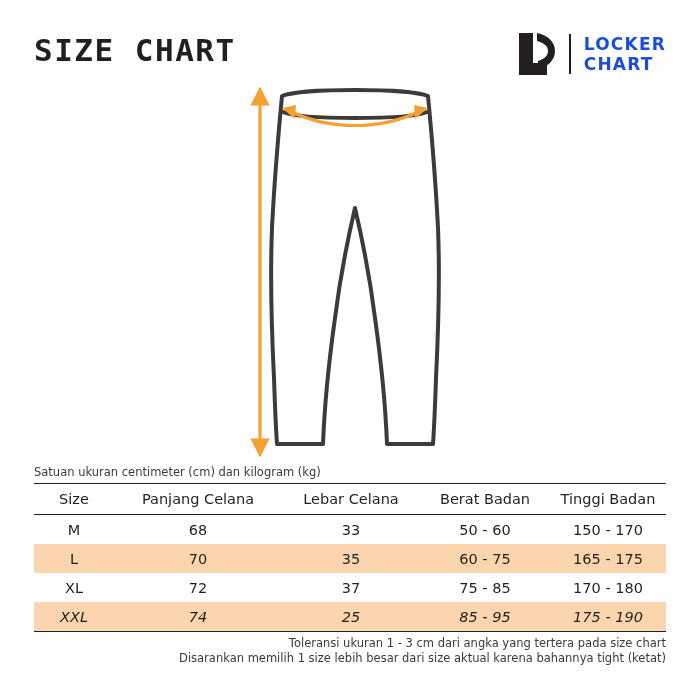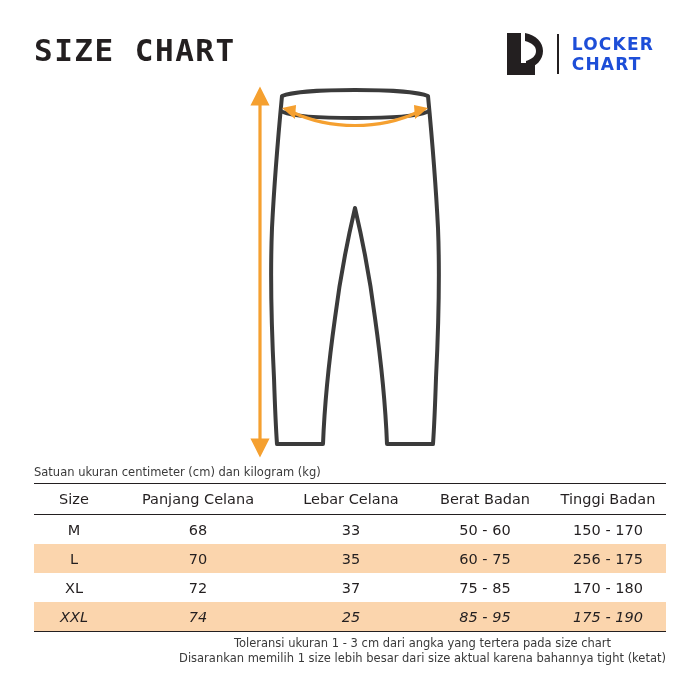--- a/index.html
+++ b/index.html
@@ -19,21 +19,21 @@
     width: 700px;
     height: 700px;
     box-sizing: border-box;
   }
 
   
   .header {
     position: absolute;
     top: 26px;
     left: 34px;
-    right: 46px;
+    right: 34px;
     height: 60px;
   }
   .title {
     position: absolute;
     left: 0;
     top: 6px;
     font-family: "DejaVu Sans Mono", monospace;
     font-weight: bold;
     font-size: 31px;
     letter-spacing: 1.5px;
@@ -126,21 +126,21 @@
   .col-a { width: 168px; }
   .col-b { width: 138px; }
   .col-c { width: 130px; }
   .col-d { width: 116px; }
 
   
   .footer-notes {
     position: absolute;
     right: 34px;
     bottom: 34px;
-    text-align: center;
+    text-align: right;
     font-size: 11.5px;
     line-height: 15px;
     color: #3a3a3a;
   }
 </style>
 </head>
 <body>
 
 <div class="page">
 
@@ -226,21 +226,21 @@
           <td>68</td>
           <td>33</td>
           <td>50 - 60</td>
           <td>150 - 170</td>
         </tr>
         <tr class="alt">
           <td>L</td>
           <td>70</td>
           <td>35</td>
           <td>60 - 75</td>
-          <td>256 - 175</td>
+          <td>165 - 175</td>
         </tr>
         <tr>
           <td>XL</td>
           <td>72</td>
           <td>37</td>
           <td>75 - 85</td>
           <td>170 - 180</td>
         </tr>
         <tr class="alt">
           <td>XXL</td>

